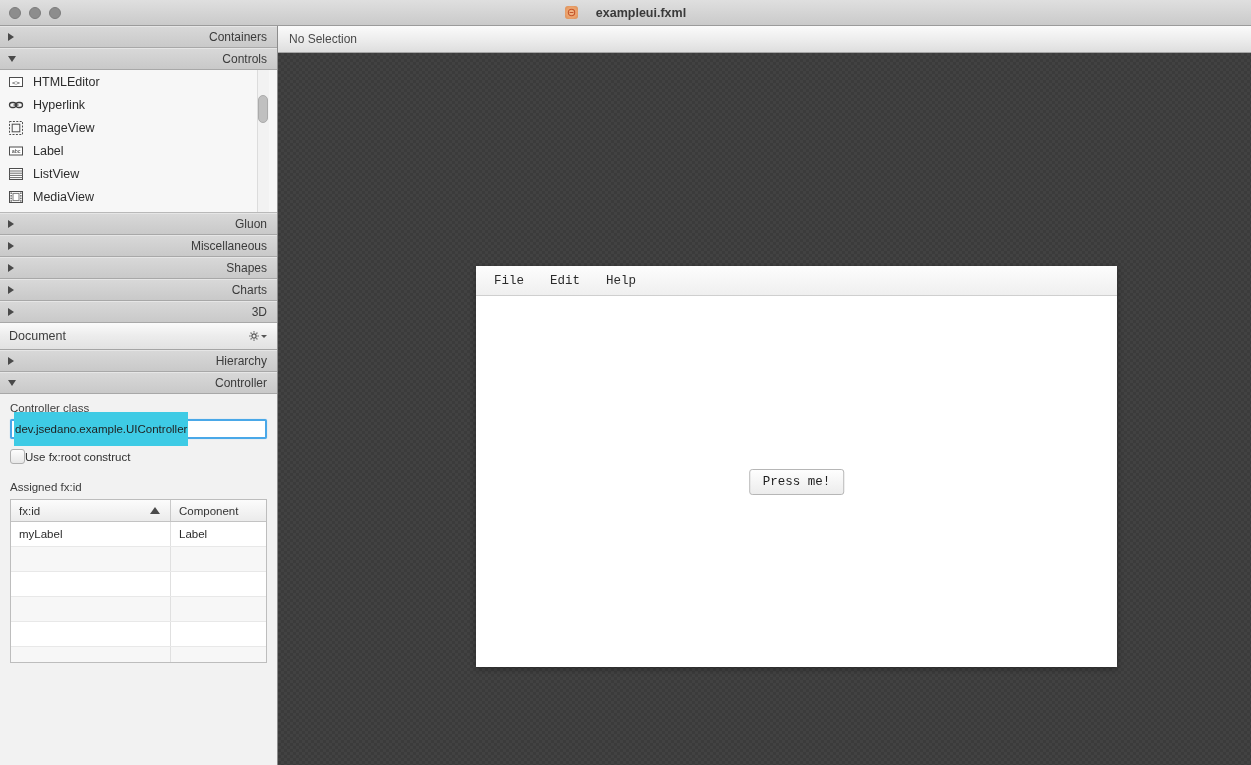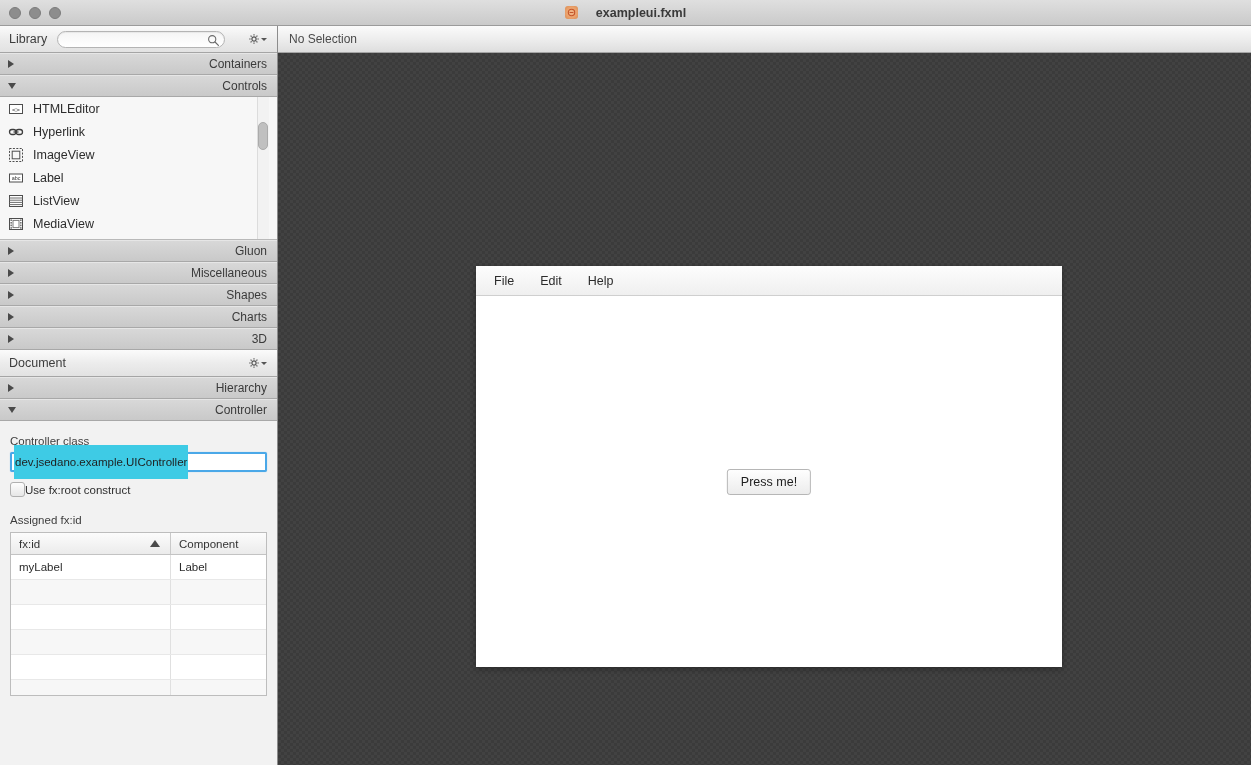--- a/index.html
+++ b/index.html
@@ -154,21 +154,21 @@
     border: 1px solid #ababab;
   }
 
   
   .doc-body {
     background: #f2f2f2;
     padding: 0;
   }
   .field-label {
     font-size: 11.5px; color: #3d3d3d;
-    padding: 14px 0 5px 10px;
+    padding: 8px 0 5px 10px;
   }
   .controller-input-wrap { padding: 0 10px; }
   .controller-input {
     height: 20px;
     border: 2px solid #4aa8e8;
     border-radius: 2px;
     background: #ffffff;
     display: flex; align-items: center;
     padding: 0 2px;
     box-shadow: 0 0 1px rgba(74,168,232,0.6);
@@ -254,23 +254,24 @@
     background-image:
       linear-gradient(45deg, rgba(255,255,255,0.035) 25%, transparent 25%, transparent 75%, rgba(255,255,255,0.035) 75%),
       linear-gradient(45deg, rgba(255,255,255,0.035) 25%, transparent 25%, transparent 75%, rgba(255,255,255,0.035) 75%);
     background-size: 6px 6px;
     background-position: 0 0, 3px 3px;
   }
 
   
   .preview {
     position: absolute; left: 198px; top: 213px;
-    width: 586px; height: 401px;
+    width: 641px; height: 401px;
     background: #ffffff;
     box-shadow: 0 2px 6px rgba(0,0,0,0.35);
+    font-family: Liberation Mono, monospace;
   }
   .menubar {
     height: 30px;
     background: linear-gradient(to bottom, #fdfdfd 0%, #efefef 100%);
     border-bottom: 1px solid #cfcfcf;
     display: flex; align-items: center;
     padding-left: 18px;
     gap: 26px;
   }
   .menu-item { font-size: 12.5px; color: #2b2b2b; }
@@ -308,41 +309,20 @@
             <circle cx="4.5" cy="4.5" r="3.2" fill="none" stroke="#c4552a" stroke-width="1.1"></circle>
             <path d="M2.6 4.5 H6.4" stroke="#c4552a" stroke-width="1"></path>
           </svg>
       </span>
       <span class="title-text">exampleui.fxml</span>
     </div>
   </div>
 
   <div class="sidebar">
 
-    <div class="panel-header">
-      <span class="ph-title">Library</span>
-      <div class="search-wrap">
-        <div class="search-field"></div>
-        <span class="search-icon">
-          <svg width="13" height="13" viewBox="0 0 13 13">
-              <circle cx="5.2" cy="5.2" r="3.6" fill="none" stroke="#6b6b6b" stroke-width="1.1"></circle>
-              <path d="M8 8 L11.4 11.4" stroke="#6b6b6b" stroke-width="1.2" stroke-linecap="round"></path>
-            </svg>
-        </span>
-      </div>
-      <div class="gear">
-        <svg width="12" height="12" viewBox="0 0 12 12">
-            <circle cx="6" cy="6" r="2.1" fill="none" stroke="#555" stroke-width="1.2"></circle>
-            <g stroke="#555" stroke-width="1.2">
-              <path d="M6 1.2V2.6M6 9.4v1.4M1.2 6h1.4M9.4 6h1.4M2.6 2.6l1 1M8.4 8.4l1 1M9.4 2.6l-1 1M3.6 8.4l-1 1"></path>
-            </g>
-          </svg>
-        <span class="caret-sm"></span>
-      </div>
-    </div>
 
     <div class="section-row">
       <span class="tri-right"></span>
       <span class="sec-label">Containers</span>
     </div>
 
     <div class="section-row">
       <span class="tri-down"></span>
       <span class="sec-label">Controls</span>
     </div>

